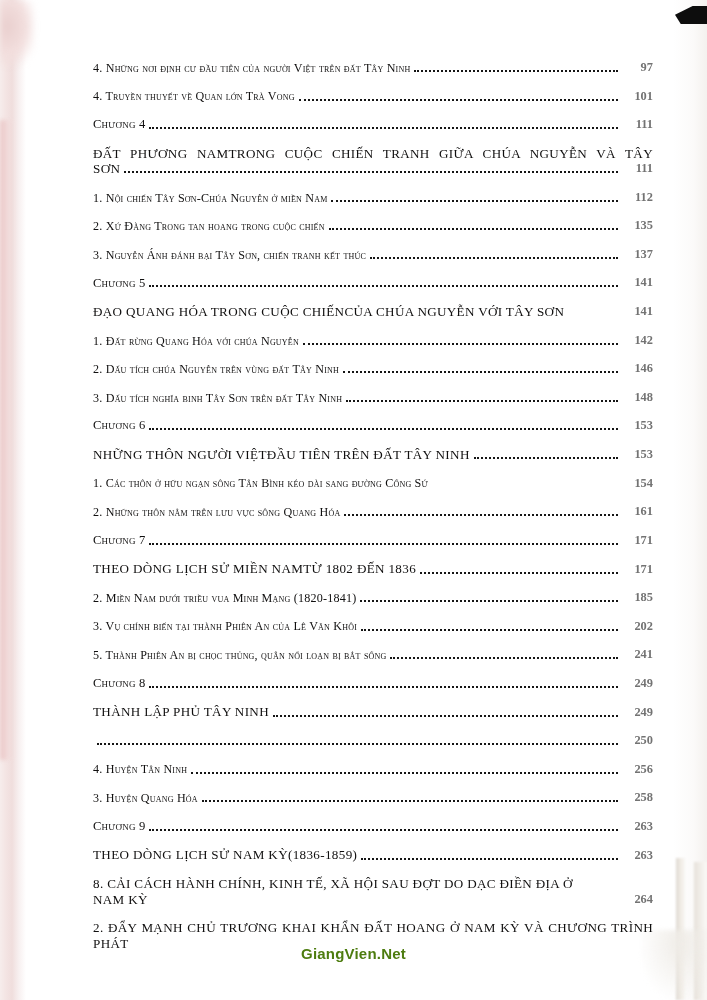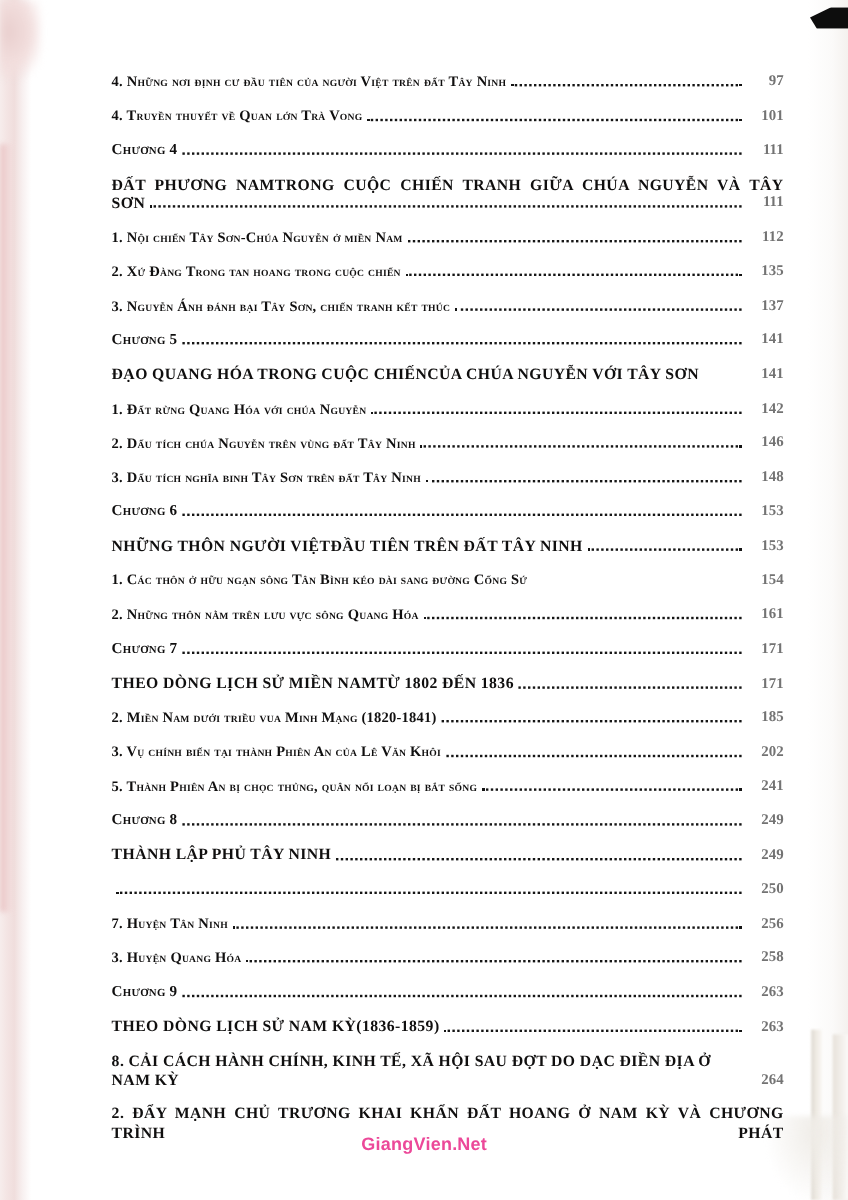--- a/index.html
+++ b/index.html
@@ -104,21 +104,21 @@
   }
   .toc-line {
     display: flex;
     align-items: flex-end;
     width: 100%;
     margin-bottom: 13.5px;
     font-family: "Liberation Serif", "DejaVu Serif", serif;
     color: #100f0f;
   }
   .toc-line .txt {
-    font-weight: bold;
+    font-weight: normal;
     letter-spacing: .2px;
     white-space: normal;
     line-height: 1.18;
   }
   
   .lvl-sub .txt {
     font-size: 12.1px;
     font-variant: small-caps;
     text-transform: none;
   }
@@ -170,21 +170,21 @@
     text-align-last: justify;
     width: 100%;
   }
 
   .watermark {
     position: absolute;
     left: 0;
     top: 945px;
     width: 707px;
     text-align: center;
-    color: #ec4899;
+    color: #4d7c0f;
     font-family: "Liberation Sans", "DejaVu Sans", sans-serif;
     font-size: 15px;
     font-weight: bold;
     letter-spacing: .2px;
   }
 </style>
 </head>
 <body>
 
 <div class="page">
@@ -317,21 +317,21 @@
       <div class="toc-line lvl-title">
         <span class="txt">THÀNH LẬP PHỦ TÂY NINH</span>
         <span class="leader"></span>
         <span class="pg">249</span>
       </div>
       <div class="toc-line lvl-sub">
         <span class="leader"></span>
         <span class="pg">250</span>
       </div>
       <div class="toc-line lvl-sub">
-        <span class="txt">7. Huyện Tân Ninh</span>
+        <span class="txt">4. Huyện Tân Ninh</span>
         <span class="leader"></span>
         <span class="pg">256</span>
       </div>
       <div class="toc-line lvl-sub">
         <span class="txt">3. Huyện Quang Hóa</span>
         <span class="leader"></span>
         <span class="pg">258</span>
       </div>
       <div class="toc-line lvl-chap">
         <span class="txt">Chương 9</span>

